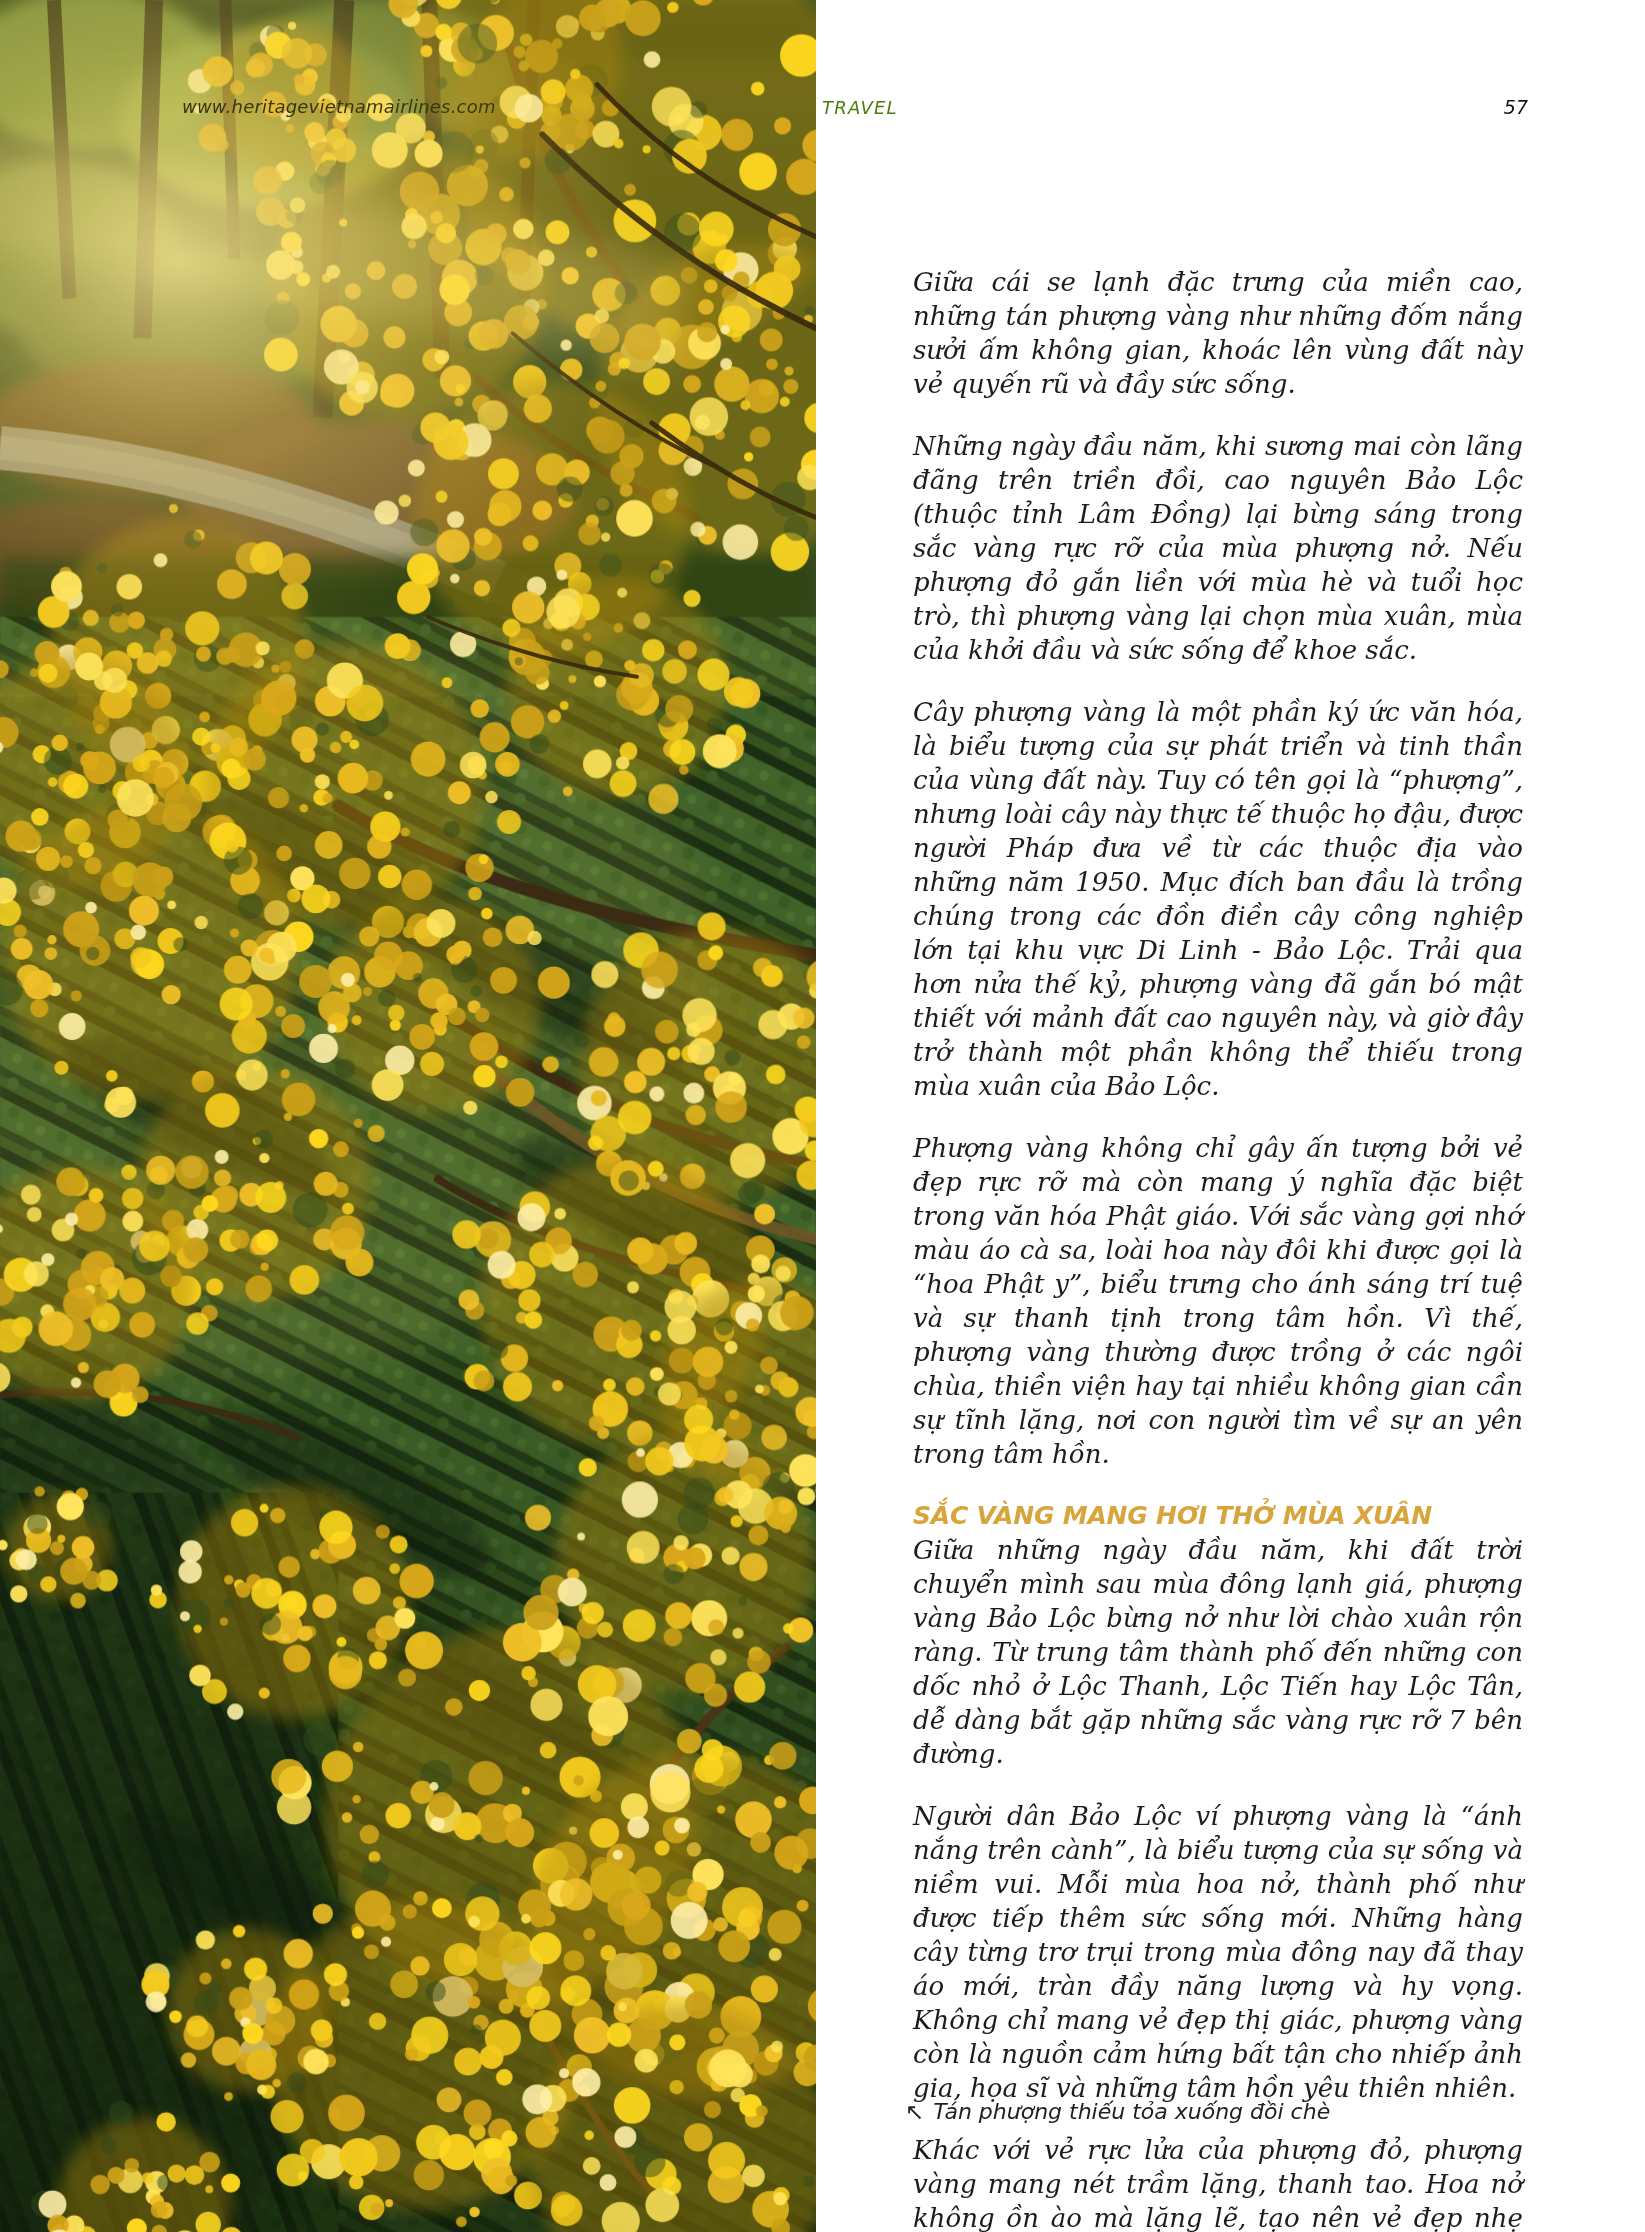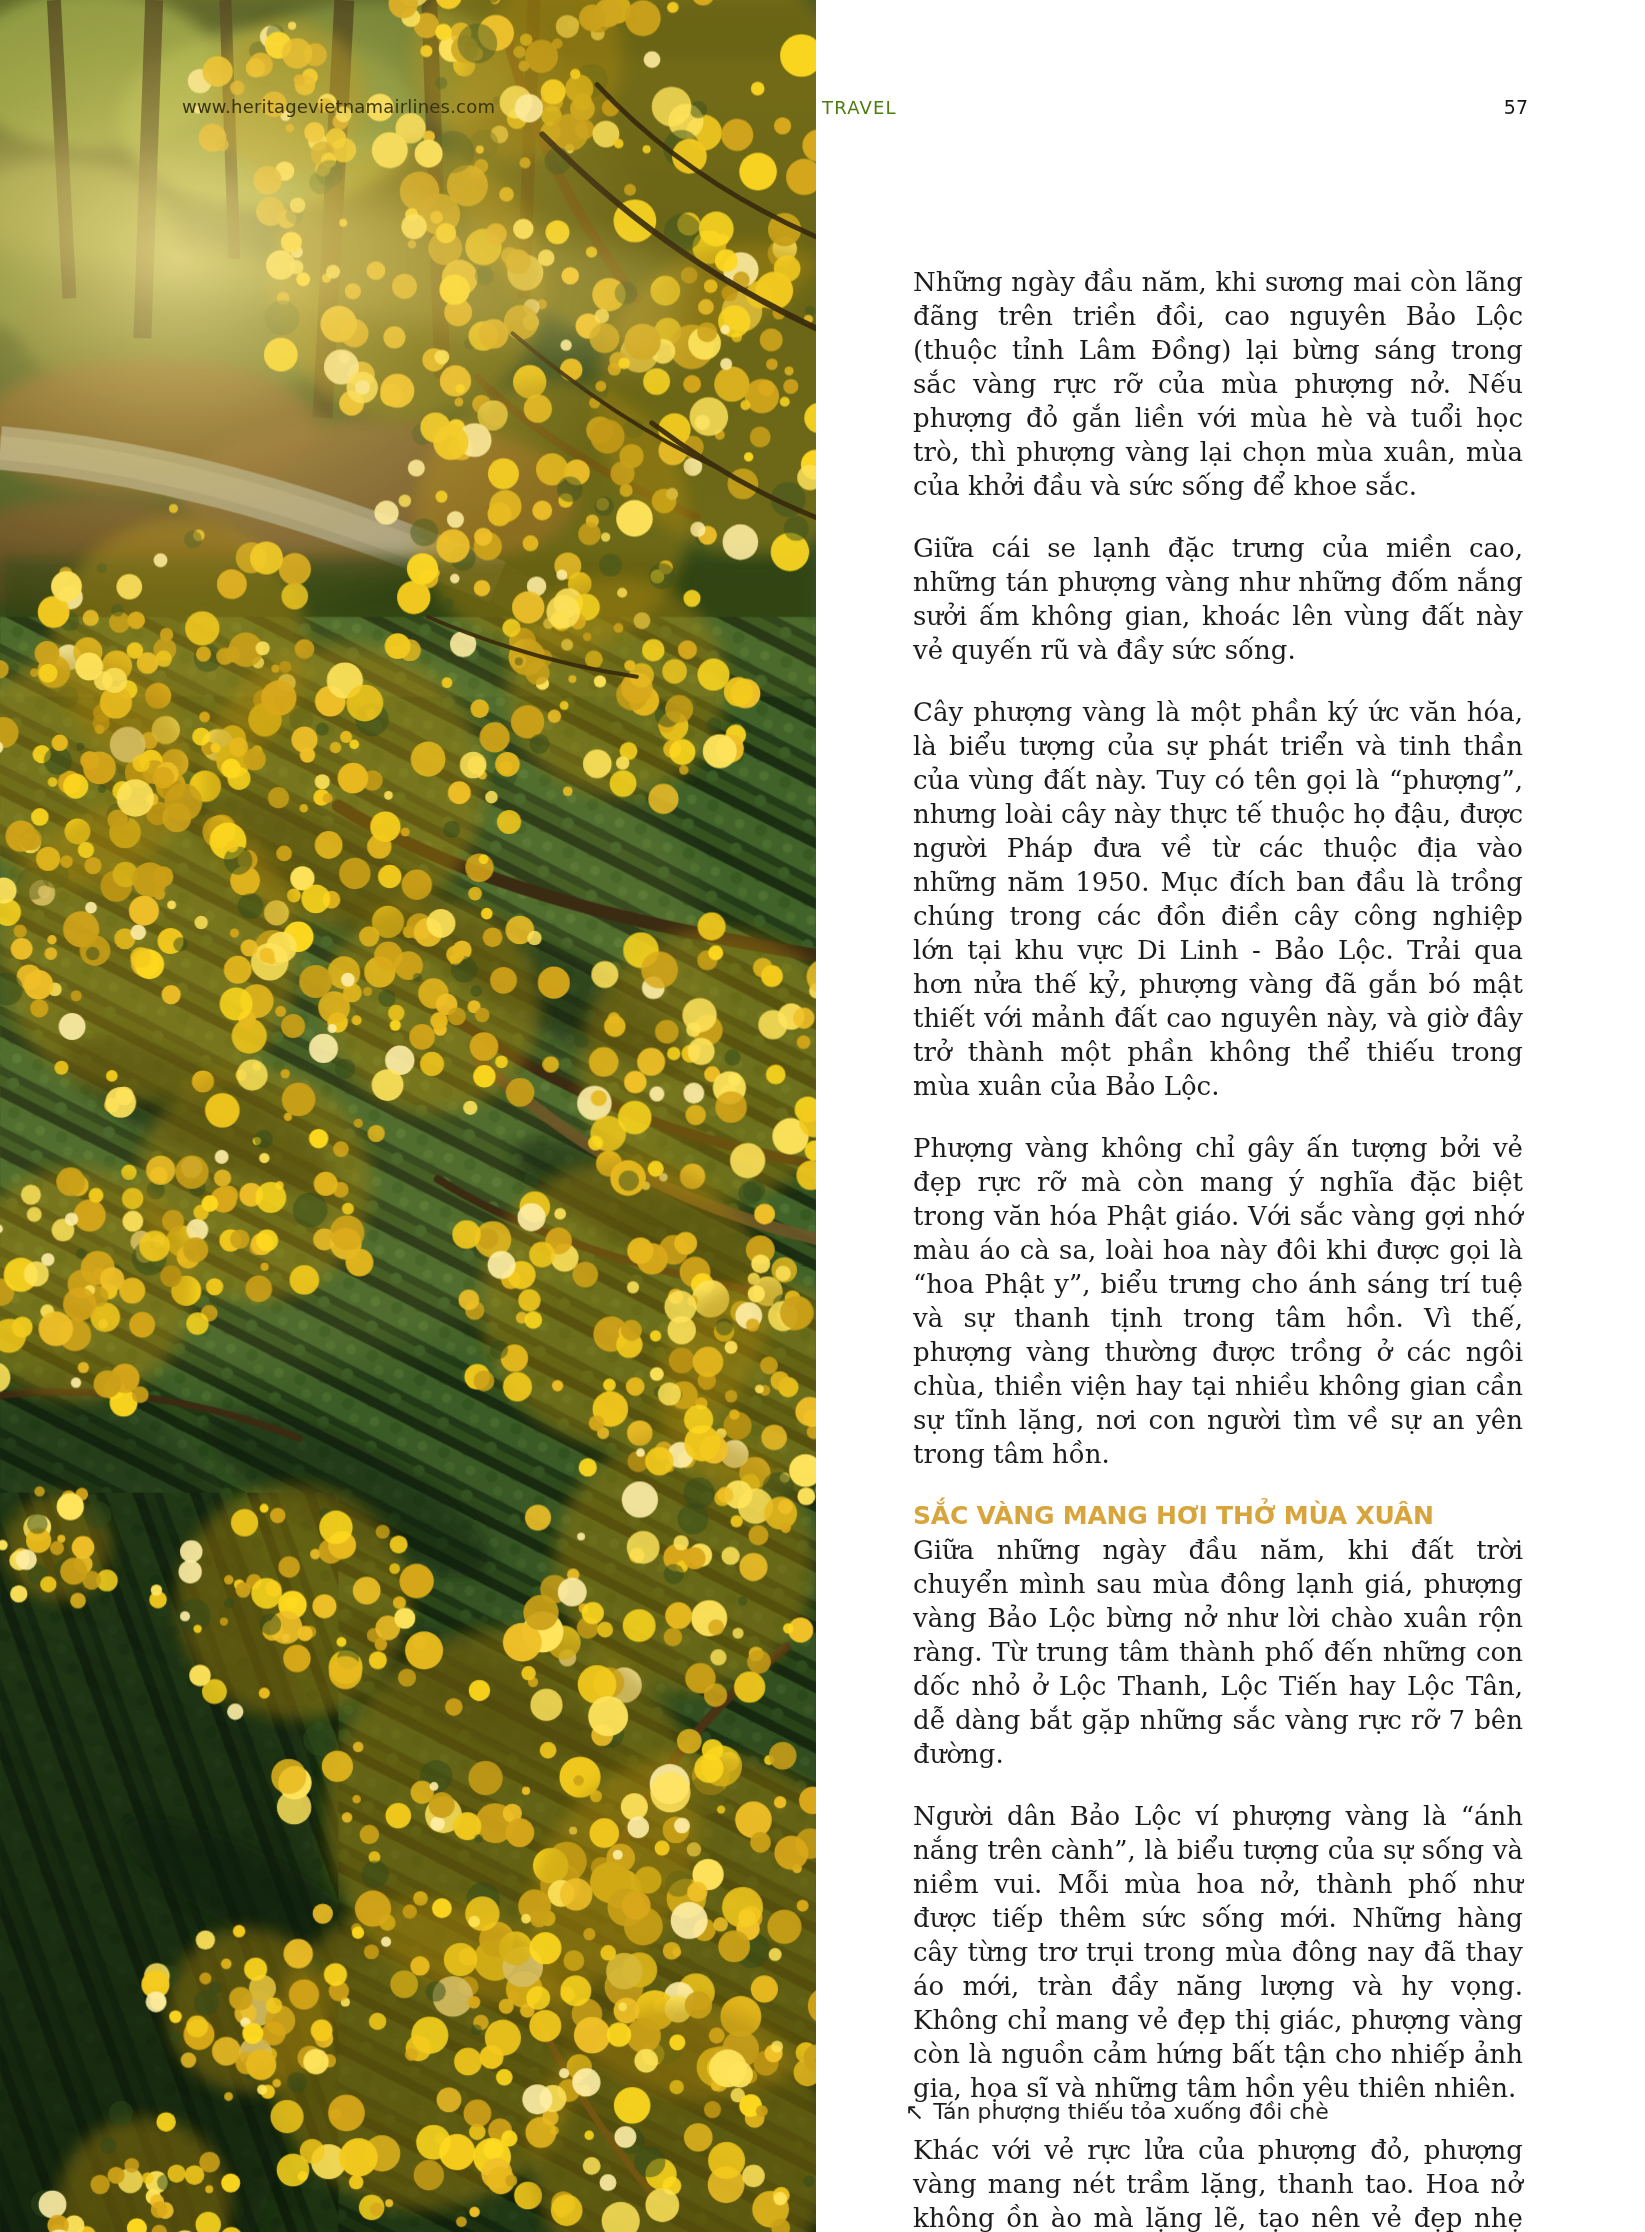--- a/index.html
+++ b/index.html
@@ -1,21 +1,21 @@
 <!DOCTYPE html>
 <html lang="vi"><head>
 <meta charset="utf-8">
 <style>
   html,body{margin:0;padding:0;}
   body{
     width:1646px;height:2233px;position:relative;background:#ffffff;
     font-family:"Liberation Sans",sans-serif;overflow:hidden;
     --accent:#d8a43c;
   }
-  .page{position:absolute;left:0;top:0;width:1538px;height:2233px;background:#fff;overflow:hidden;}
+  .page{position:absolute;left:0;top:0;width:1538px;height:2233px;background:#fff;overflow:hidden;font-style:italic;}
   .photo-wrap{position:absolute;left:0;top:0;width:816px;height:2233px;overflow:hidden;}
   .photo-wrap svg{display:block;}
   .site-url{
     position:absolute;left:182px;top:96px;
     font-family:"DejaVu Sans","Liberation Sans",sans-serif;
     font-size:18px;line-height:22px;color:#3b350f;letter-spacing:0.2px;
   }
   .travel-label{
     position:absolute;left:822px;top:97px;
     font-family:"DejaVu Sans","Liberation Sans",sans-serif;
@@ -1720,22 +1720,22 @@
       </g>
     </svg>
 
     <div class="site-url">www.heritagevietnamairlines.com</div>
   </div>
 
   <div class="travel-label">TRAVEL</div>
   <div class="page-number">57</div>
 
   <div class="article">
+    <p class="body-p">Giữa cái se lạnh đặc trưng của miền cao, những tán phượng vàng như những đốm nắng sưởi ấm không gian, khoác lên vùng đất này vẻ quyến rũ và đầy sức sống.</p>
     <p class="body-p">Những ngày đầu năm, khi sương mai còn lãng đãng trên triền đồi, cao nguyên Bảo Lộc (thuộc tỉnh Lâm Đồng) lại bừng sáng trong sắc vàng rực rỡ của mùa phượng nở. Nếu phượng đỏ gắn liền với mùa hè và tuổi học trò, thì phượng vàng lại chọn mùa xuân, mùa của khởi đầu và sức sống để khoe sắc.</p>
-    <p class="body-p">Giữa cái se lạnh đặc trưng của miền cao, những tán phượng vàng như những đốm nắng sưởi ấm không gian, khoác lên vùng đất này vẻ quyến rũ và đầy sức sống.</p>
 
     <p class="body-p">Cây phượng vàng là một phần ký ức văn hóa, là biểu tượng của sự phát triển và tinh thần của vùng đất này. Tuy có tên gọi là “phượng”, nhưng loài cây này thực tế thuộc họ đậu, được người Pháp đưa về từ các thuộc địa vào những năm 1950. Mục đích ban đầu là trồng chúng trong các đồn điền cây công nghiệp lớn tại khu vực Di Linh - Bảo Lộc. Trải qua hơn nửa thế kỷ, phượng vàng đã gắn bó mật thiết với mảnh đất cao nguyên này, và giờ đây trở thành một phần không thể thiếu trong mùa xuân của Bảo Lộc.</p>
     <p class="body-p">Phượng vàng không chỉ gây ấn tượng bởi vẻ đẹp rực rỡ mà còn mang ý nghĩa đặc biệt trong văn hóa Phật giáo. Với sắc vàng gợi nhớ màu áo cà sa, loài hoa này đôi khi được gọi là “hoa Phật y”, biểu trưng cho ánh sáng trí tuệ và sự thanh tịnh trong tâm hồn. Vì thế, phượng vàng thường được trồng ở các ngôi chùa, thiền viện hay tại nhiều không gian cần sự tĩnh lặng, nơi con người tìm về sự an yên trong tâm hồn.</p>
 
     <h2 class="sec-h">SẮC VÀNG MANG HƠI THỞ MÙA XUÂN</h2>
     <p class="body-p">Giữa những ngày đầu năm, khi đất trời chuyển mình sau mùa đông lạnh giá, phượng vàng Bảo Lộc bừng nở như lời chào xuân rộn ràng. Từ trung tâm thành phố đến những con dốc nhỏ ở Lộc Thanh, Lộc Tiến hay Lộc Tân, dễ dàng bắt gặp những sắc vàng rực rỡ 7 bên đường.</p>
     <p class="body-p">Người dân Bảo Lộc ví phượng vàng là “ánh nắng trên cành”, là biểu tượng của sự sống và niềm vui. Mỗi mùa hoa nở, thành phố như được tiếp thêm sức sống mới. Những hàng cây từng trơ trụi trong mùa đông nay đã thay áo mới, tràn đầy năng lượng và hy vọng. Không chỉ mang vẻ đẹp thị giác, phượng vàng còn là nguồn cảm hứng bất tận cho nhiếp ảnh gia, họa sĩ và những tâm hồn yêu thiên nhiên.</p>
     <p class="body-p">Khác với vẻ rực lửa của phượng đỏ, phượng vàng mang nét trầm lặng, thanh tao. Hoa nở không ồn ào mà lặng lẽ, tạo nên vẻ đẹp nhẹ nhàng, thiền vị, rất hợp với khí chất của vùng đất hiền hòa này.</p>
   </div>
 

